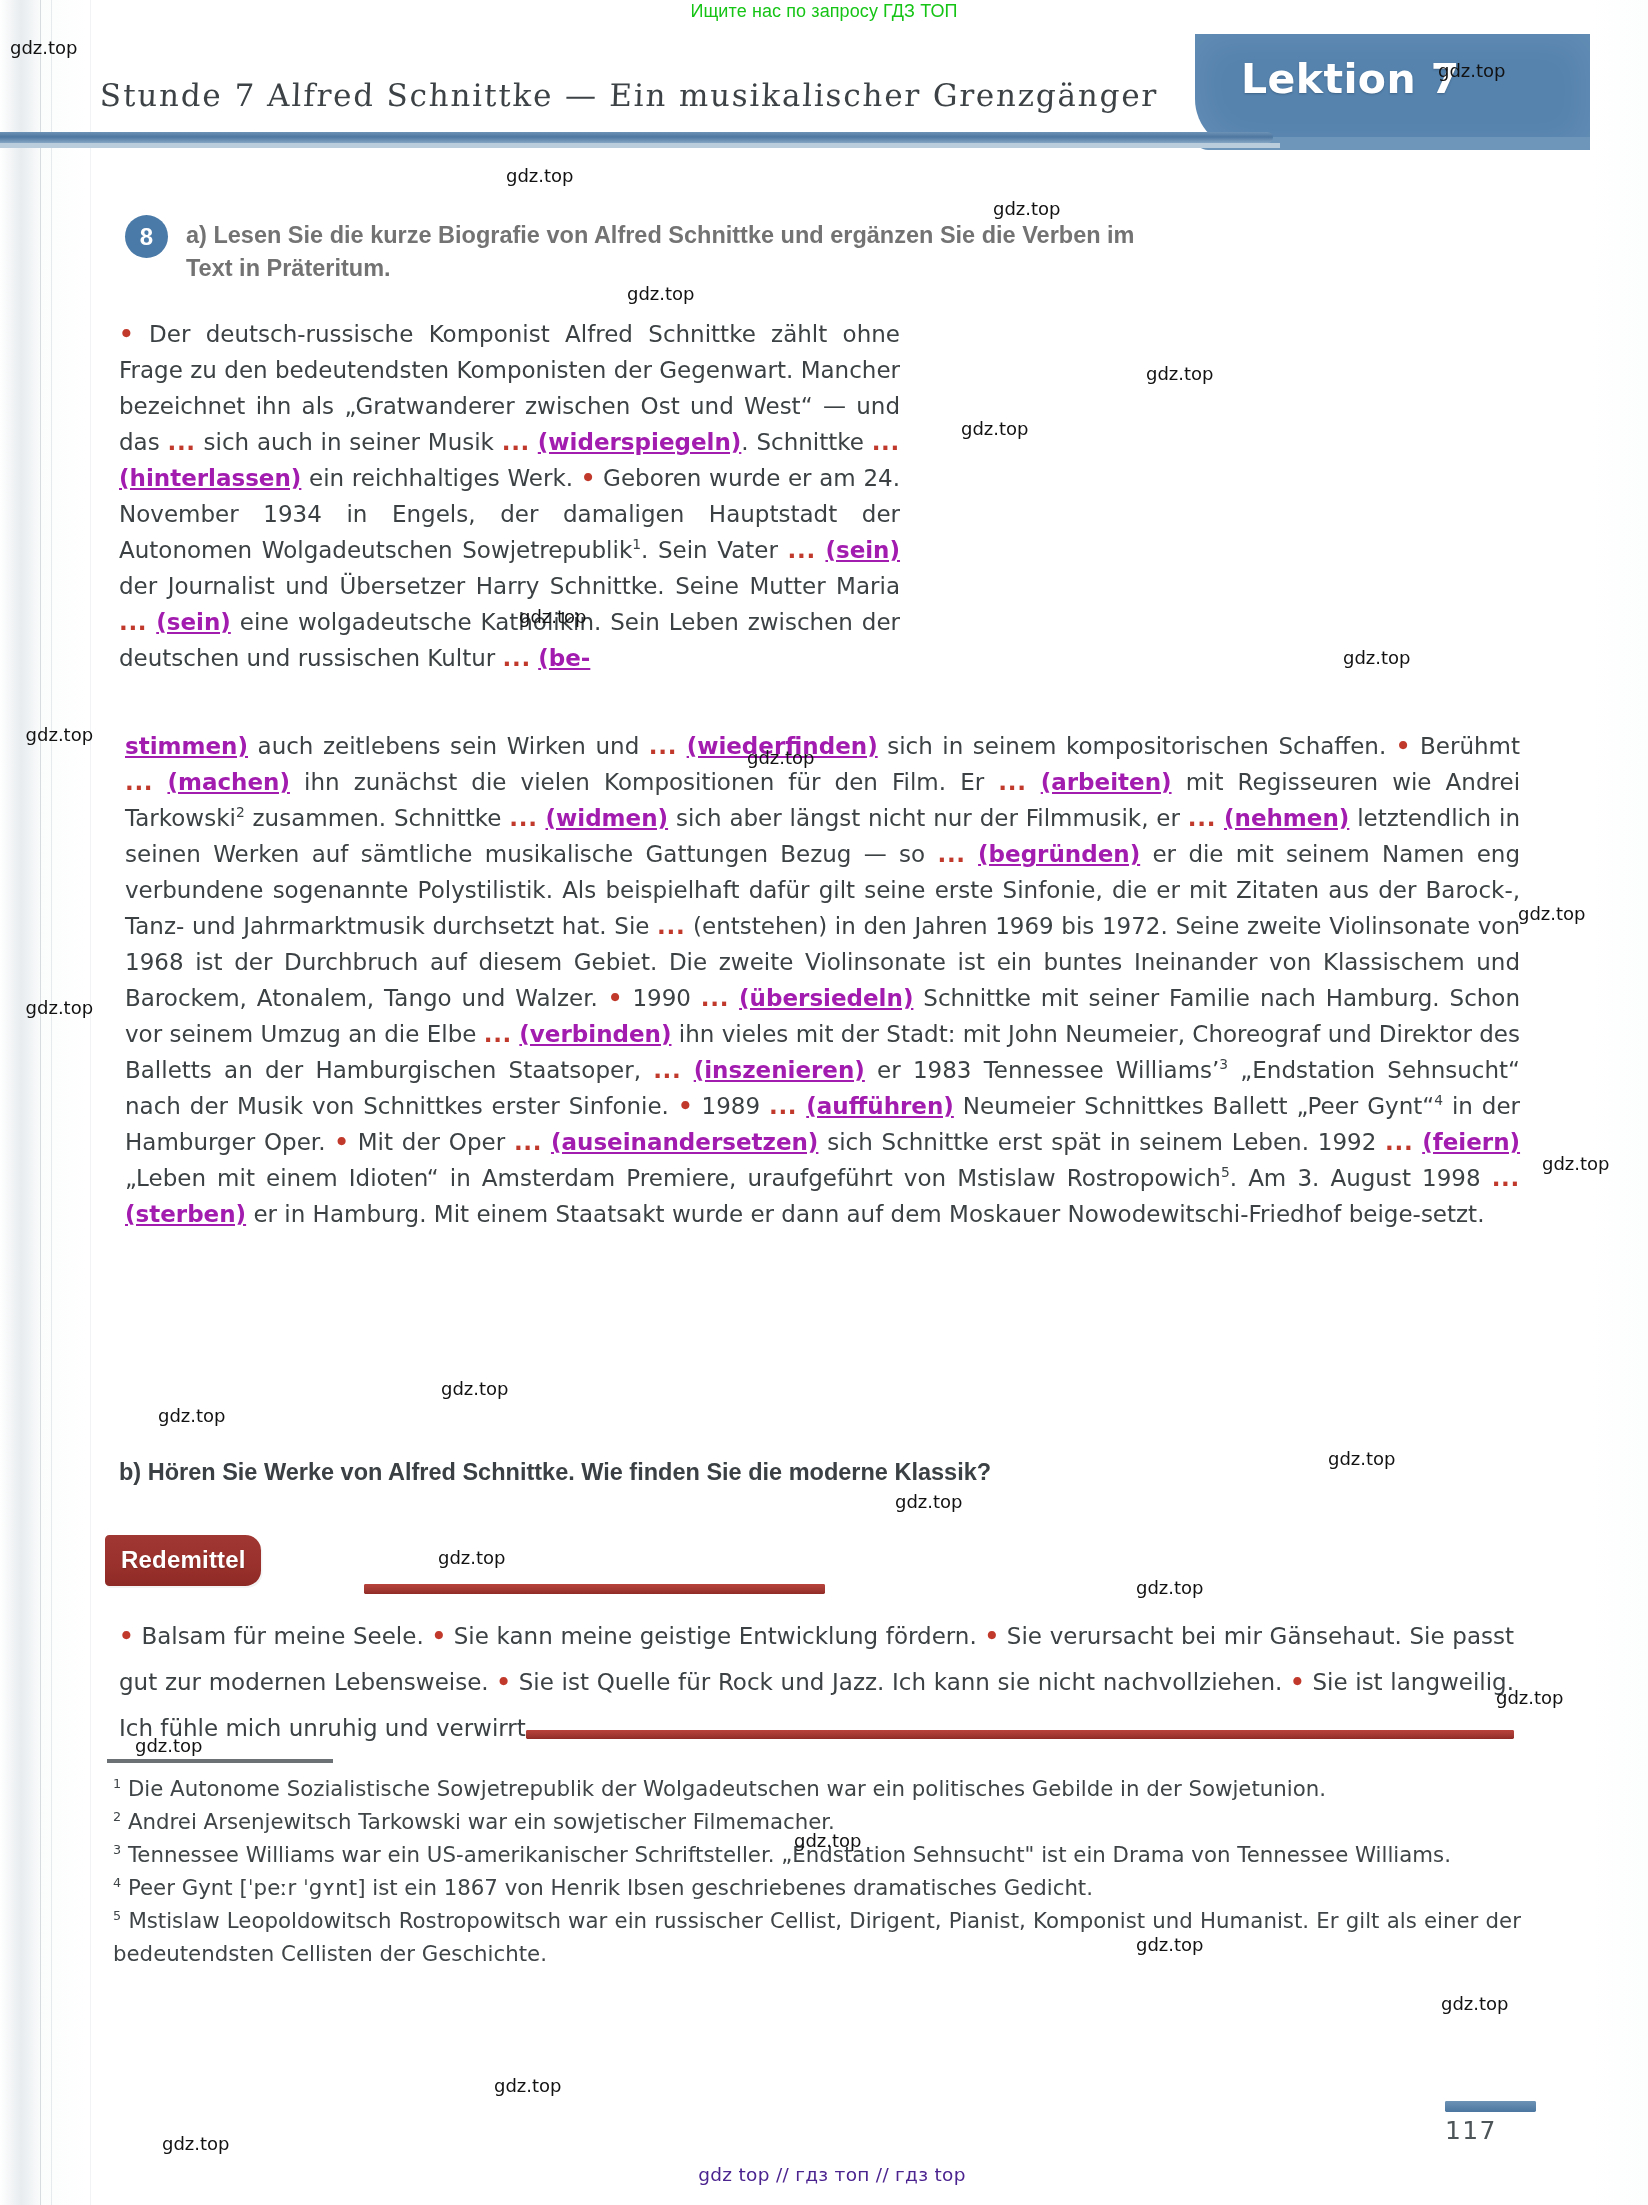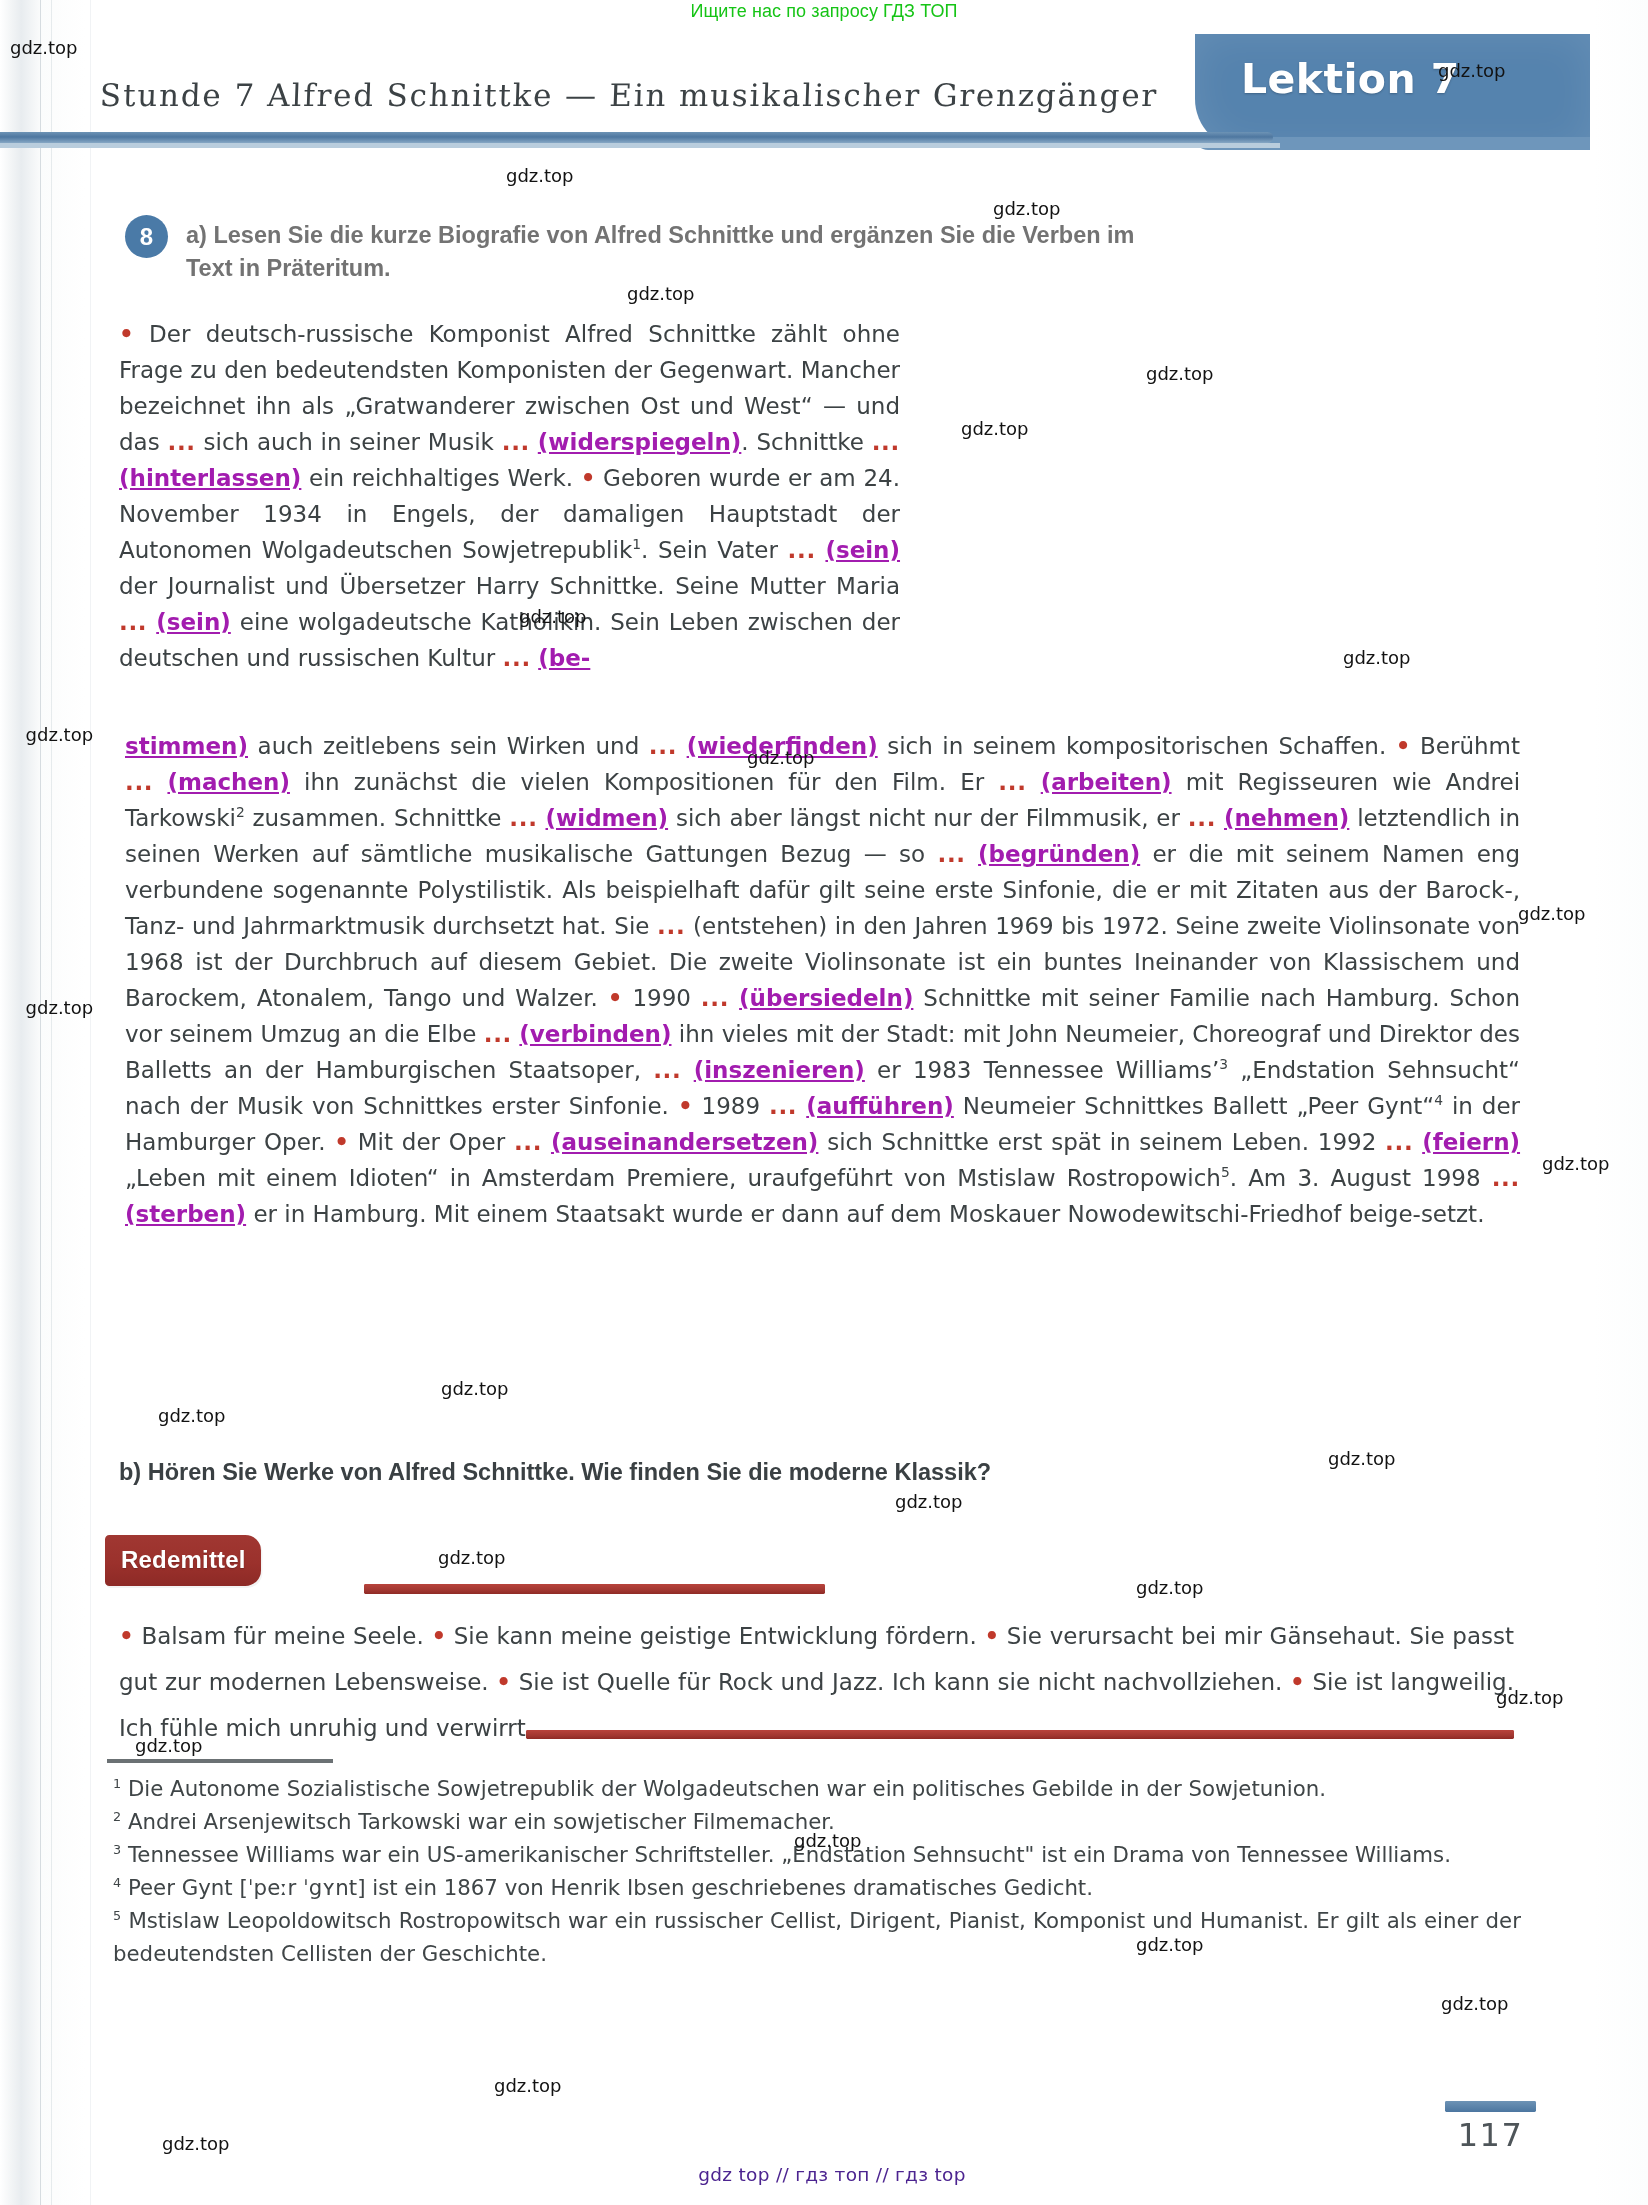--- a/index.html
+++ b/index.html
@@ -337,23 +337,23 @@
     width: 91px;
     height: 10.7px;
     background: linear-gradient(180deg,#6d93b5,#4c76a0);
     border-radius: 1.4px;
   }
   .pn-num {
     position: absolute;
     left: 1445px;
     top: 2116px;
     width: 91px;
-    text-align: center;
+    text-align: left;
     font-family: "DejaVu Sans", sans-serif;
-    font-size: 32px;
+    font-size: 25px;
     color: #4e5559;
     letter-spacing: 1.4px;
   }
 
   
   .bottom-wm {
     position: absolute;
     left: 0; right: 0;
     top: 2164px;
     text-align: center;

